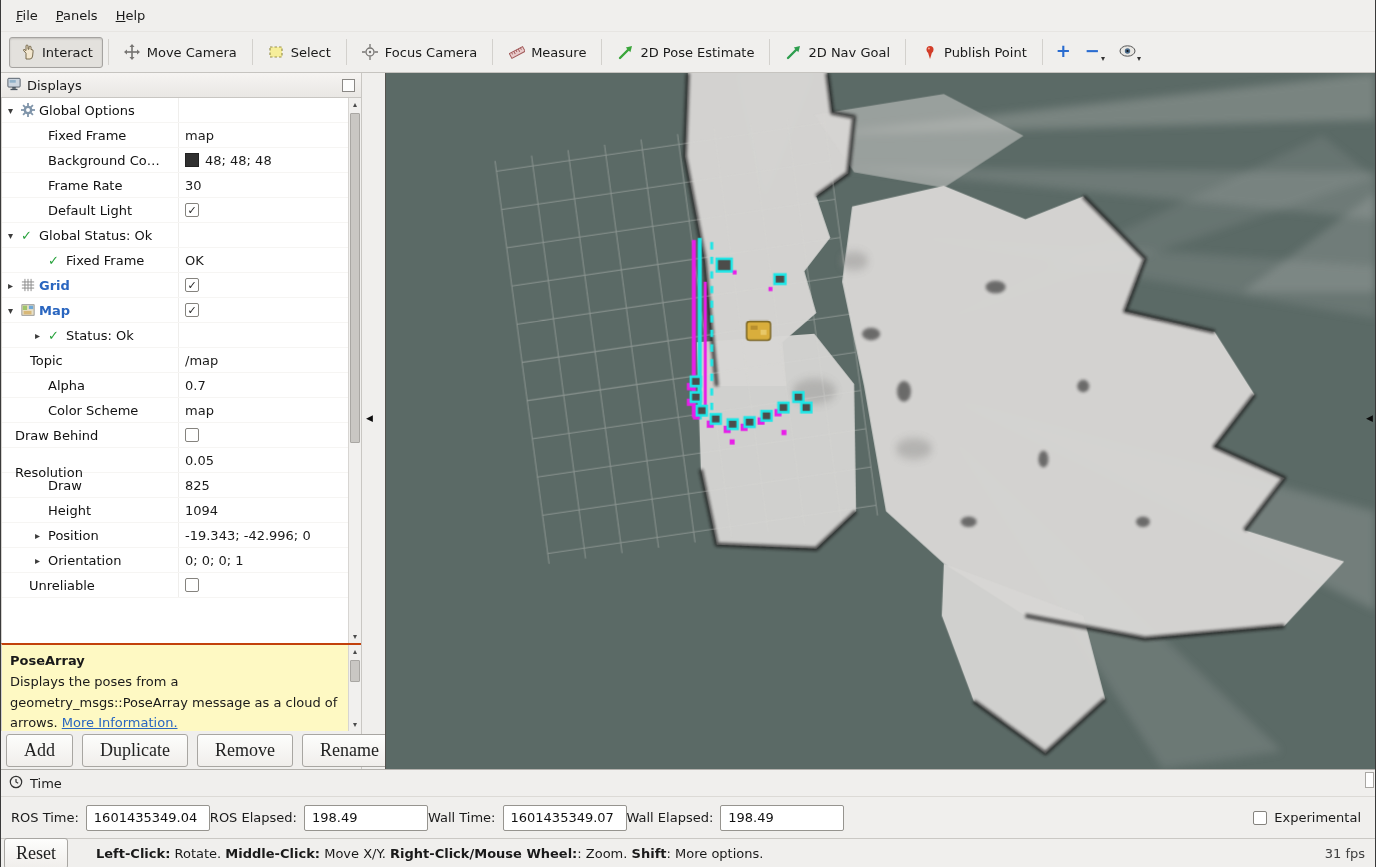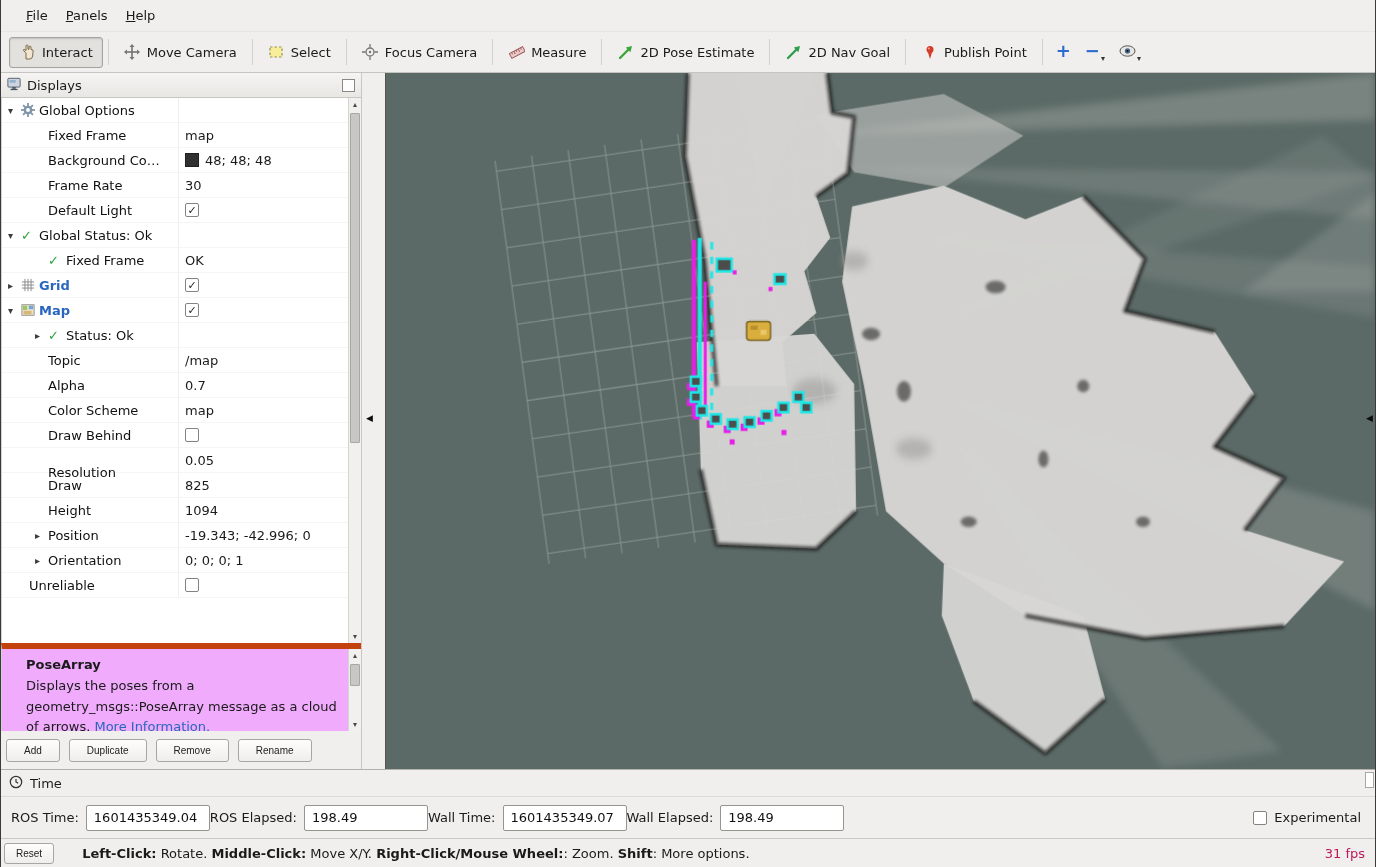--- a/index.html
+++ b/index.html
@@ -11,21 +11,21 @@
   .titlebar{height:30px;flex:none;background:linear-gradient(#3b3b3b,#2a2a2a);position:relative;display:flex;align-items:center;justify-content:center}
   .title{color:#e4e4e4;font-weight:bold;font-size:13px}
   .win-controls{position:absolute;right:8px;top:0;height:100%;display:flex;align-items:center;gap:7px}
   .wbtn{width:18px;height:18px;border-radius:50%;display:flex;align-items:center;justify-content:center;cursor:default}
   .wbtn.min,.wbtn.max{background:#404040;border:1px solid #242424}
   .wbtn.close{background:radial-gradient(circle at 35% 30%,#f1703c,#e9541f);border:1px solid #b63d10;color:#fff;font-size:11px;font-weight:bold;line-height:1}
   .glyph-min{width:8px;height:1px;background:#cecece}
   .glyph-max{width:7px;height:6px;border:1px solid #cecece}
 
   
-  .menubar{height:31px;flex:none;display:flex;align-items:center;padding:0 16px;background:#f0efed}
+  .menubar{height:31px;flex:none;display:flex;align-items:center;padding:0 6px;background:#f0efed}
   .menu-item{padding:5px 9px}
   .menu-item u{text-decoration:underline}
 
   
   .toolbar{height:42px;flex:none;display:flex;align-items:center;padding:0 8px;background:#f0efed;border-top:1px solid #e7e5e2;border-bottom:1px solid #c6c4c0}
   .tools,.extras{display:flex;align-items:center}
   .tool{display:flex;align-items:center;gap:6px;padding:6px 9px;border:1px solid transparent;border-radius:3px;white-space:nowrap}
   .tool.active{background:#e3e1dd;border-color:#a5a3a0;box-shadow:inset 0 1px 2px rgba(0,0,0,.15)}
   .ticon{width:17px;height:17px;display:flex;align-items:center;justify-content:center}
   .tsep{width:1px;height:26px;background:#d3d1cd;margin:0 5px;flex:none}
@@ -58,46 +58,46 @@
   .cb{width:14px;height:14px;border:1px solid #85837e;border-radius:2px;background:#fff;display:inline-flex;align-items:center;justify-content:center;font-size:11px;font-weight:bold;color:#1e1e1e;line-height:1}
   .swatch{width:14px;height:14px;border:1px solid #222;display:inline-block;margin-right:6px;flex:none}
 
   .vscroll{position:absolute;top:0;right:0;bottom:0;width:13px;background:#f1f0ee;border-left:1px solid #d7d5d2;display:block}
   .sarrow{position:absolute;left:0;right:0;text-align:center;font-size:8px;color:#4a4a4a;height:13px;line-height:13px}
   .sarrow.up{top:0}.sarrow.down{bottom:0}
   .thumb{position:absolute;left:1px;right:1px;background:#c9c7c3;border:1px solid #a9a7a3;border-radius:1px}
   .tree .thumb{top:15px;height:330px}
   .dscroll .thumb{top:15px;height:22px}
 
-  .desc{height:88px;flex:none;position:relative;background:#f0abfc;border-top:6px solid #c2410c;border-left:1px solid #d4d2cf;padding:6px 22px 0 24px;line-height:1.6;overflow:hidden;font-size:13px}
+  .desc{height:88px;flex:none;position:relative;background:#fef9c3;border-top:2px solid #c2410c;border-left:1px solid #d4d2cf;padding:6px 22px 0 8px;line-height:1.6;overflow:hidden;font-size:13px}
   .desc-title{font-weight:bold}
   .desclink{color:#2a66c0;text-decoration:underline}
 
   .btnrow{height:38px;flex:none;display:flex;align-items:center;gap:9px;padding:0 5px;background:#f0efed}
-  .btn{font-family:Liberation Sans, sans-serif;font-size:10px;color:#222;padding:5px 17px;background:linear-gradient(#fdfdfc,#f0eeeb);border:1px solid #a8a6a2;border-radius:3px}
+  .btn{font-family:Liberation Serif, serif;font-size:18px;color:#222;padding:5px 17px;background:linear-gradient(#fdfdfc,#f0eeeb);border:1px solid #a8a6a2;border-radius:3px}
 
   .viewport{flex:1;position:relative;background:#5b6a66;border-left:1px solid #55534f;min-width:0;overflow:hidden}
   .viewport svg.scene{display:block;width:100%;height:100%}
 
   
   .timepanel{flex:none;background:#f0efed;border-top:1px solid #b3b1ad}
   .time-header{height:27px;display:flex;align-items:center;gap:7px;padding:4px 8px;border-bottom:1px solid #dcdad6;position:relative}
   .tscroll{position:absolute;right:1px;top:2px;width:9px;height:16px;background:#fff;border:1px solid #a9a7a3}
   .time-fields{height:41px;display:flex;align-items:center;padding:0 10px}
   .fieldwrap{display:flex;align-items:center}
   .tfield{display:flex;align-items:center;gap:7px;}
   .tin{width:124px;height:26px;background:#fff;border:1px solid #96948f;border-radius:2px;padding:2px 7px;font-family:inherit;font-size:13px;color:#111}
   .experimental{margin-left:auto;display:flex;align-items:center;gap:7px;padding-right:4px}
 
   
   .statusbar{height:29px;flex:none;display:flex;align-items:center;gap:28px;padding:0 10px 0 3px;background:#f0efed;border-top:1px solid #cac8c4}
   .btn.reset{padding:4px 11px}
   .hint{flex:1;white-space:nowrap;overflow:hidden}
   .hint b{font-weight:bold}
-  .fps{flex:none;color:#be185d}
+  .fps{flex:none;color:#404040}
 </style>
 </head>
 <body>
 
 <div class="window">
 
 
   <div class="menubar">
       <span class="menu-item"><u>F</u>ile</span>
       <span class="menu-item"><u>P</u>anels</span>
@@ -333,51 +333,51 @@
                 <div class="tlab" style="padding-left: 33px;">
                   <span class="expander">▸</span>
                   <span class="ricon">
                     <span class="greencheck">✓</span>
                   </span>
                   <span class="rtext">Status: Ok</span>
                 </div>
                 <div class="tval"></div>
               </div>
               <div class="trow">
-                <div class="tlab" style="padding-left: 33px;">
+                <div class="tlab" style="padding-left: 15px;">
                   <span class="expander"></span>
                   <span class="rtext">Topic</span>
                 </div>
                 <div class="tval">/map</div>
               </div>
               <div class="trow">
                 <div class="tlab" style="padding-left: 33px;">
                   <span class="expander"></span>
                   <span class="rtext">Alpha</span>
                 </div>
                 <div class="tval">0.7</div>
               </div>
               <div class="trow">
                 <div class="tlab" style="padding-left: 33px;">
                   <span class="expander"></span>
                   <span class="rtext">Color Scheme</span>
                 </div>
                 <div class="tval">map</div>
               </div>
               <div class="trow">
-                <div class="tlab" style="padding-left: 33px;">
+                <div class="tlab" style="">
                   <span class="expander"></span>
                   <span class="rtext">Draw Behind</span>
                 </div>
                 <div class="tval">
                   <span class="cb"></span>
                 </div>
               </div>
               <div class="trow">
-                <div class="tlab" style="padding-left: 33px; margin-top: 24px;">
+                <div class="tlab" style=" margin-top: 24px;">
                   <span class="expander"></span>
                   <span class="rtext">Resolution</span>
                 </div>
                 <div class="tval">0.05</div>
               </div>
               <div class="trow">
                 <div class="tlab" style="padding-left: 33px;">
                   <span class="expander"></span>
                   <span class="rtext">Draw</span>
                 </div>

